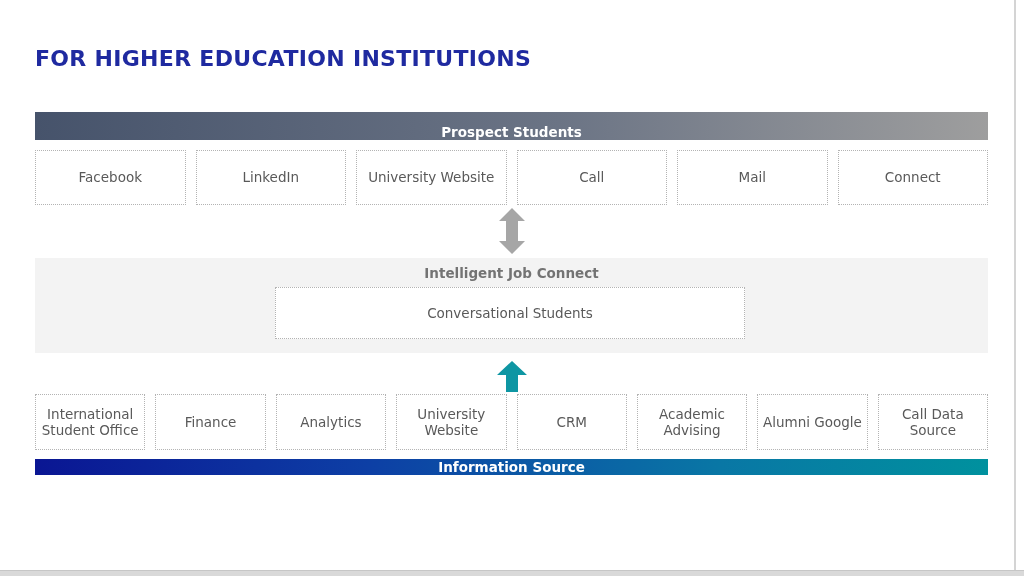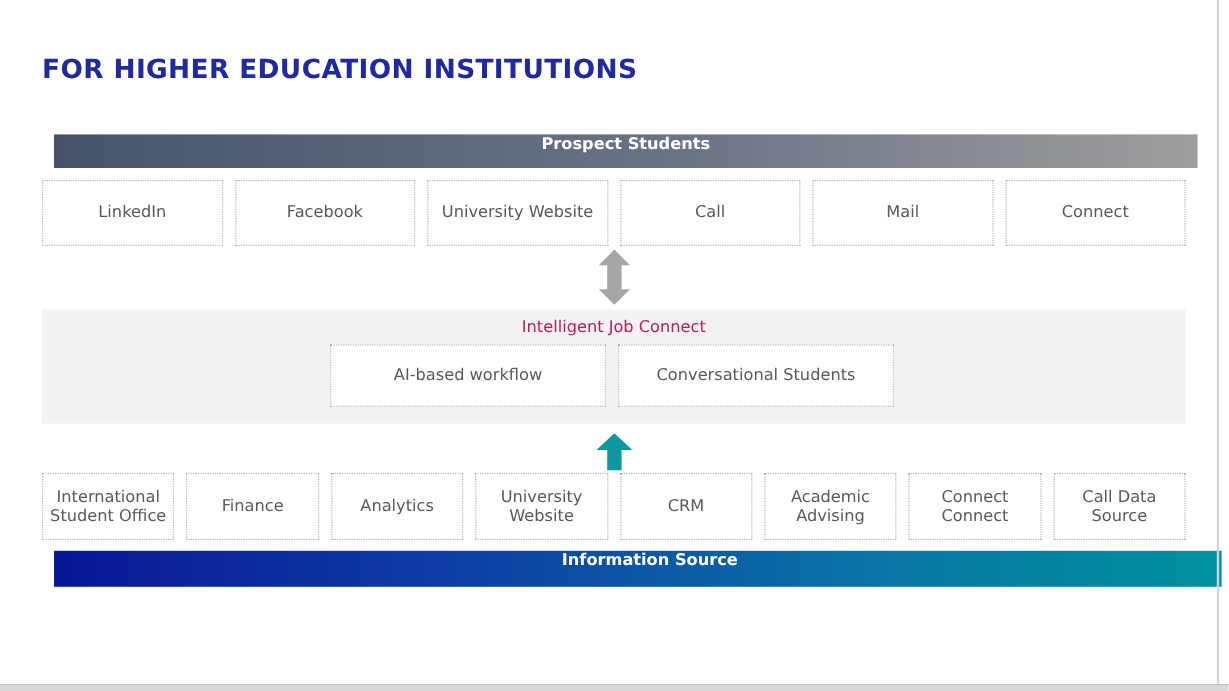--- a/index.html
+++ b/index.html
@@ -5,48 +5,47 @@
   html,body{margin:0;padding:0;background:#fff;}
   .canvas{
     position:relative;width:1024px;height:576px;background:#ffffff;overflow:hidden;
     font-family:"DejaVu Sans","Liberation Sans",sans-serif;
   }
   .page-title{
     position:absolute;left:35px;top:46px;
     font-size:22px;font-weight:bold;color:#1f2aa0;letter-spacing:0.3px;
   }
   .band{
-    position:absolute;left:45px;width:953px;display:flex;align-items:flex-start;justify-content:center;
+    position:absolute;left:35px;width:953px;display:flex;align-items:flex-end;justify-content:center;
     color:#ffffff;font-weight:bold;font-size:13.5px;
   }
   .band-prospect{
     top:112px;height:28px;
     background:linear-gradient(to right,#46536b 0%,#6b7485 55%,#9e9e9e 100%);
   }
   .band-info{
-    top:459px;height:30px;
+    top:459px;height:16px;
     background:linear-gradient(to right,#0a1693 0%,#0d3fa5 35%,#0977a5 72%,#00919e 100%);
-    padding-left:20px;
   }
   .box-row{
     position:absolute;left:35px;width:953px;display:flex;gap:10px;
   }
   .row-channels{top:150px;height:55px;}
   .row-sources{top:394px;height:56px;}
   .box{
     flex:1;background:#ffffff;border:1px dotted #b3b3b3;
     display:flex;align-items:center;justify-content:center;text-align:center;
     color:#595959;font-size:13.5px;line-height:1.2;padding:2px 4px;box-sizing:border-box;
   }
   .connect-section{
     position:absolute;left:35px;top:258px;width:953px;height:95px;background:#f3f3f3;
   }
   .connect-title{
     position:absolute;left:0;top:7px;width:100%;text-align:center;
-    color:#be185d;font-weight:normal;font-size:13.5px;
+    color:#737373;font-weight:bold;font-size:13.5px;
   }
   .connect-boxes{
     position:absolute;left:240px;top:29px;width:470px;height:52px;display:flex;gap:10px;
   }
   .arrow{position:absolute;}
   .arrow-updown{left:499px;top:208px;}
   .arrow-up{left:497px;top:361px;}
   .right-border{
     position:absolute;left:1014px;top:0;width:2px;height:576px;background:#d4d4d4;
   }
@@ -61,24 +60,24 @@
 <div class="canvas">
 
   <div class="page-title">FOR HIGHER EDUCATION INSTITUTIONS</div>
 
   <div class="band band-prospect">
     <span>Prospect Students</span>
   </div>
 
   <div class="box-row row-channels">
     <div class="box">
-        <span>LinkedIn</span>
+        <span>Facebook</span>
       </div>
     <div class="box">
-        <span>Facebook</span>
+        <span>LinkedIn</span>
       </div>
     <div class="box">
         <span>University Website</span>
       </div>
     <div class="box">
         <span>Call</span>
       </div>
     <div class="box">
         <span>Mail</span>
       </div>
@@ -89,23 +88,20 @@
 
   <div class="arrow arrow-updown">
     <svg width="26" height="46" viewBox="0 0 26 46">
       <path d="M13 0 L26 13 L19 13 L19 33 L26 33 L13 46 L0 33 L7 33 L7 13 L0 13 Z" fill="#a6a6a6"></path>
     </svg>
   </div>
 
   <div class="connect-section">
     <div class="connect-title">Intelligent Job Connect</div>
     <div class="connect-boxes">
-      <div class="box">
-          <span>AI-based workflow</span>
-        </div>
       <div class="box">
           <span>Conversational Students</span>
         </div>
     </div>
   </div>
 
   <div class="arrow arrow-up">
     <svg width="30" height="31" viewBox="0 0 30 31">
       <path d="M15 0 L30 14 L21 14 L21 31 L9 31 L9 14 L0 14 Z" fill="#0e96a3"></path>
     </svg>
@@ -124,21 +120,21 @@
     <div class="box">
         <span>University Website</span>
       </div>
     <div class="box">
         <span>CRM</span>
       </div>
     <div class="box">
         <span>Academic Advising</span>
       </div>
     <div class="box">
-        <span>Connect Connect</span>
+        <span>Alumni Google</span>
       </div>
     <div class="box">
         <span>Call Data Source</span>
       </div>
   </div>
 
   <div class="band band-info">
     <span>Information Source</span>
   </div>
 

